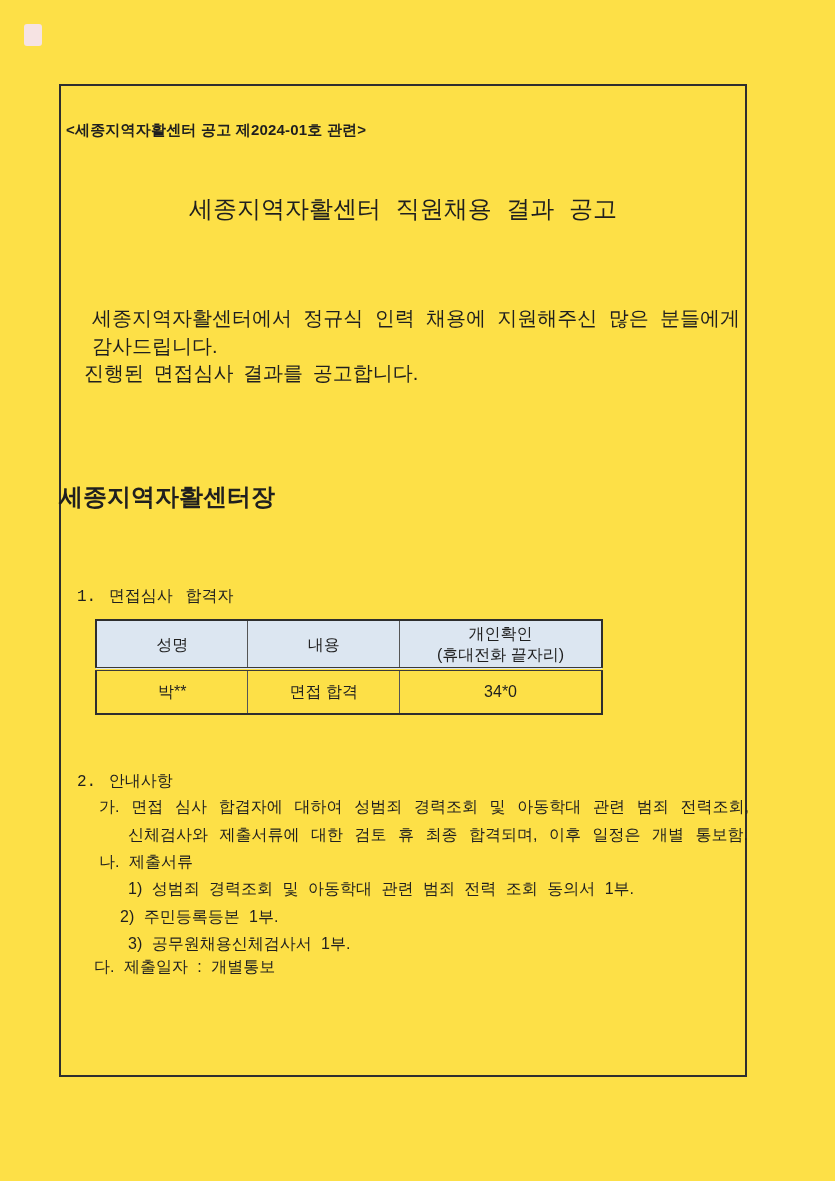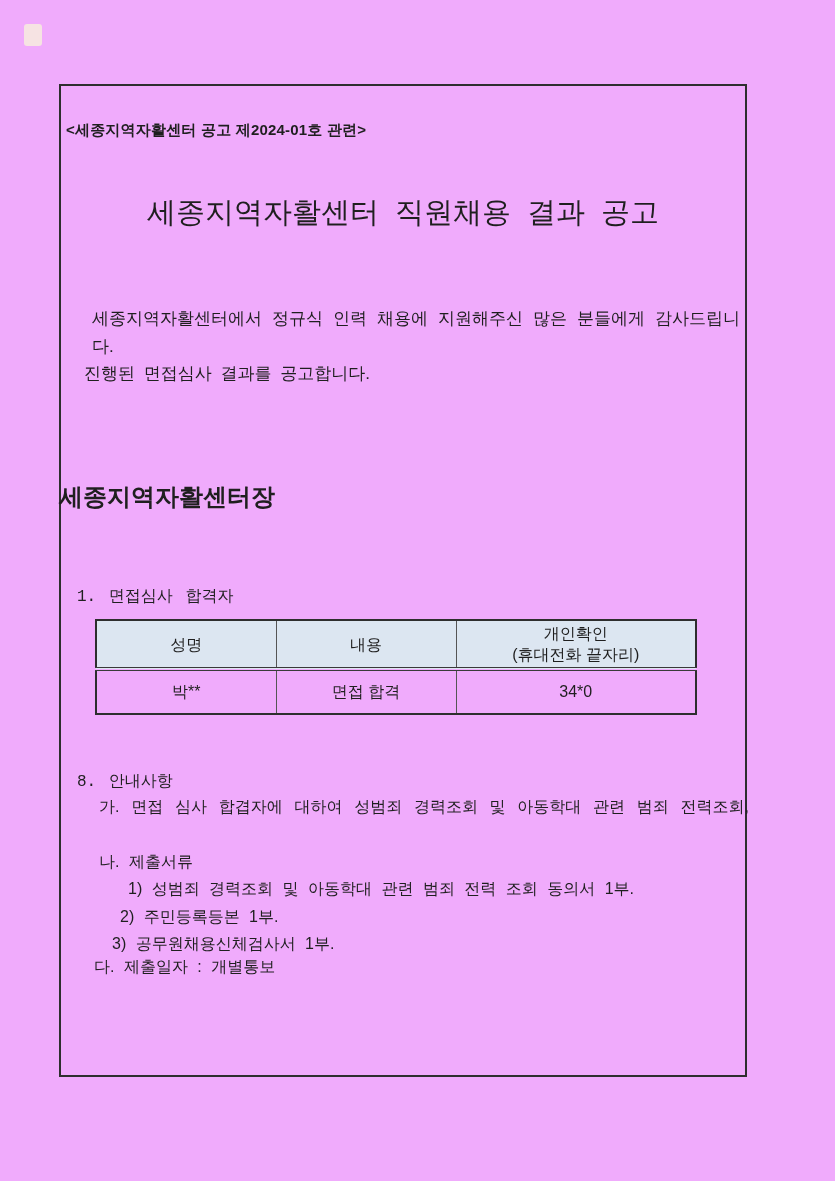--- a/index.html
+++ b/index.html
@@ -5,21 +5,21 @@
   html, body {
     margin: 0;
     padding: 0;
     background: #ffffff;
     font-family: "Liberation Sans", sans-serif;
   }
   .page {
     position: relative;
     width: 835px;
     height: 1181px;
-    background: #f0abfc;
+    background: #fde047;
     color: #1f1f1f;
     overflow: hidden;
   }
   .artifact {
     position: absolute;
     left: 24px;
     top: 24px;
     width: 18px;
     height: 22px;
     background: #f6e3e3;
@@ -41,30 +41,30 @@
     font-size: 15px;
     font-weight: 700;
     letter-spacing: 0.2px;
   }
   .title {
     position: absolute;
     left: 59px;
     top: 193px;
     width: 688px;
     text-align: center;
-    font-size: 29px;
+    font-size: 24px;
     font-weight: 500;
     word-spacing: 8px;
   }
   .intro {
     position: absolute;
     left: 84px;
     top: 305px;
     width: 656px;
-    font-size: 17px;
+    font-size: 20px;
     line-height: 27.5px;
     word-spacing: 4px;
   }
   .just {
     text-align: justify;
     text-align-last: justify;
   }
   .intro-line1 { padding-left: 8px; box-sizing: border-box; }
   .date {
     position: absolute;
@@ -90,21 +90,21 @@
     font-size: 16px;
     word-spacing: 3px;
     font-family: Liberation Mono, monospace;
   }
   .s1-heading { top: 586px; }
   .s2-heading { top: 771px; }
   .result-table {
     position: absolute;
     left: 95px;
     top: 619px;
-    width: 602px;
+    width: 508px;
     border-collapse: collapse;
     table-layout: fixed;
     font-size: 16px;
   }
   .result-table col.c1, .result-table col.c2 { width: 30%; }
   .result-table col.c3 { width: 40%; }
   .result-table th, .result-table td {
     border: 1px solid #555555;
     text-align: center;
     vertical-align: middle;
@@ -124,21 +124,21 @@
     font-size: 16px;
     word-spacing: 5px;
     white-space: nowrap;
   }
   .body-line.just { white-space: normal; }
   .ga-line1 { left: 99px;  top: 797px; width: 650px; }
   .ga-line2 { left: 128px; top: 825px; width: 620px; }
   .item-na  { left: 99px;  top: 852px; }
   .sub-1    { left: 128px; top: 879px; text-align: right; }
   .sub-2    { left: 120px; top: 907px; }
-  .sub-3    { left: 112px; top: 934px; }
+  .sub-3    { left: 128px; top: 934px; }
   .item-da  { left: 94px;  top: 957px; }
 </style>
 </head>
 <body>
 
 <div class="page">
 
   <div class="artifact"></div>
 
   <div class="doc-border"></div>
@@ -175,24 +175,25 @@
     </thead>
     <tbody>
       <tr>
         <td>박**</td>
         <td>면접 합격</td>
         <td>34*0</td>
       </tr>
     </tbody>
   </table>
 
-  <div class="s-heading s2-heading">8. 안내사항</div>
+  <div class="s-heading s2-heading">2. 안내사항</div>
 
   <div class="body-line just ga-line1"><span>가.</span> <span>면접 심사 합겹자에 대하여 성범죄 경력조회 및 아동학대 관련 범죄 전력조회,</span></div>
 
+  <div class="body-line just ga-line2">신체검사와 제출서류에 대한 검토 휴 최종 합격되며, 이후 일정은 개별 통보함.</div>
 
   <div class="body-line item-na"><span>나.</span> <span>제출서류</span></div>
 
   <div class="body-line sub-1">1) 성범죄 경력조회 및 아동학대 관련 범죄 전력 조회 동의서 1부.</div>
   <div class="body-line sub-2">2) 주민등록등본 1부.</div>
   <div class="body-line sub-3">3) 공무원채용신체검사서 1부.</div>
 
   <div class="body-line item-da"><span>다.</span> <span>제출일자 : 개별통보</span></div>
 
 </div>

